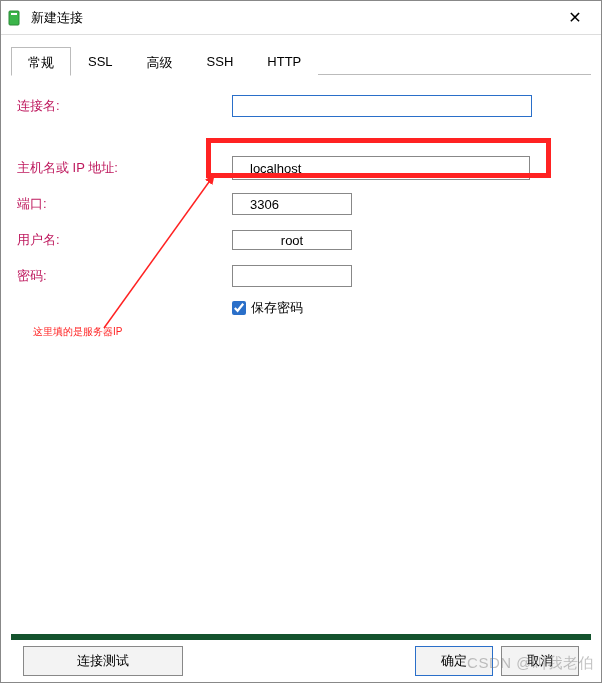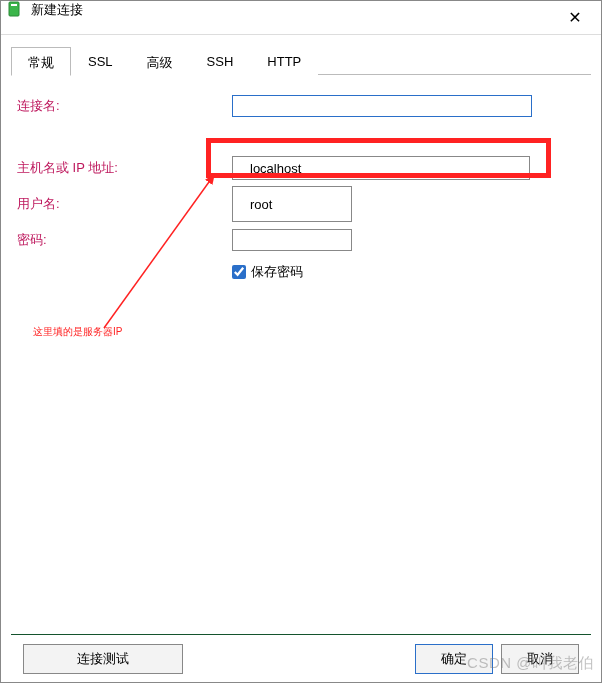--- a/index.html
+++ b/index.html
@@ -20,20 +20,21 @@
       border: 1px solid #888;
       width: 602px;
       height: 683px;
       display: flex;
       flex-direction: column;
       background: #fff;
     }
     .titlebar {
       height: 34px;
       display: flex;
+      align-items: center;
       padding: 0 6px;
       background: #fff;
       border-bottom: 1px solid #ddd;
     }
     .app-icon {
       width: 16px;
       height: 16px;
       margin-right: 8px;
       display: inline-block;
     }
@@ -110,21 +111,22 @@
     .input-host {
       width: 298px;
       height: 24px;
     }
     .input-port {
       width: 120px;
       height: 22px;
     }
     .input-user {
       width: 120px;
-      height: 36px;
+      height: 20px;
+      text-align: center;
     }
     .input-pass {
       width: 120px;
       height: 22px;
     }
     .highlight-box {
       position: absolute;
       border: 5px solid #f22;
       pointer-events: none;
     }
@@ -147,21 +149,21 @@
       width: 14px;
       height: 14px;
       margin-right: 5px;
       accent-color: #2a6fc9;
     }
     .checkbox-row label {
       font-size: 13px;
     }
     .footer {
       height: 48px;
-      border-top: 1px solid #14532d;
+      border-top: 6px solid #14532d;
       display: flex;
       align-items: center;
       padding: 0 12px;
       gap: 8px;
     }
     .btn {
       border: 1px solid #888;
       background: #f3f3f3;
       padding: 5px 0;
       font-size: 13px;
@@ -229,20 +231,26 @@
 
       <div style="height:26px"></div>
 
       <div class="row">
         <div class="label">主机名或 IP 地址:</div>
         <div class="field">
           <input type="text" class="input-host" value="localhost" style="">
         </div>
       </div>
 
+      <div class="row">
+        <div class="label">端口:</div>
+        <div class="field">
+          <input type="text" class="input-port" value="3306" style="">
+        </div>
+      </div>
 
       <div class="row">
         <div class="label">用户名:</div>
         <div class="field">
           <input type="text" class="input-user" value="root" style="">
         </div>
       </div>
 
       <div class="row">
         <div class="label">密码:</div>

